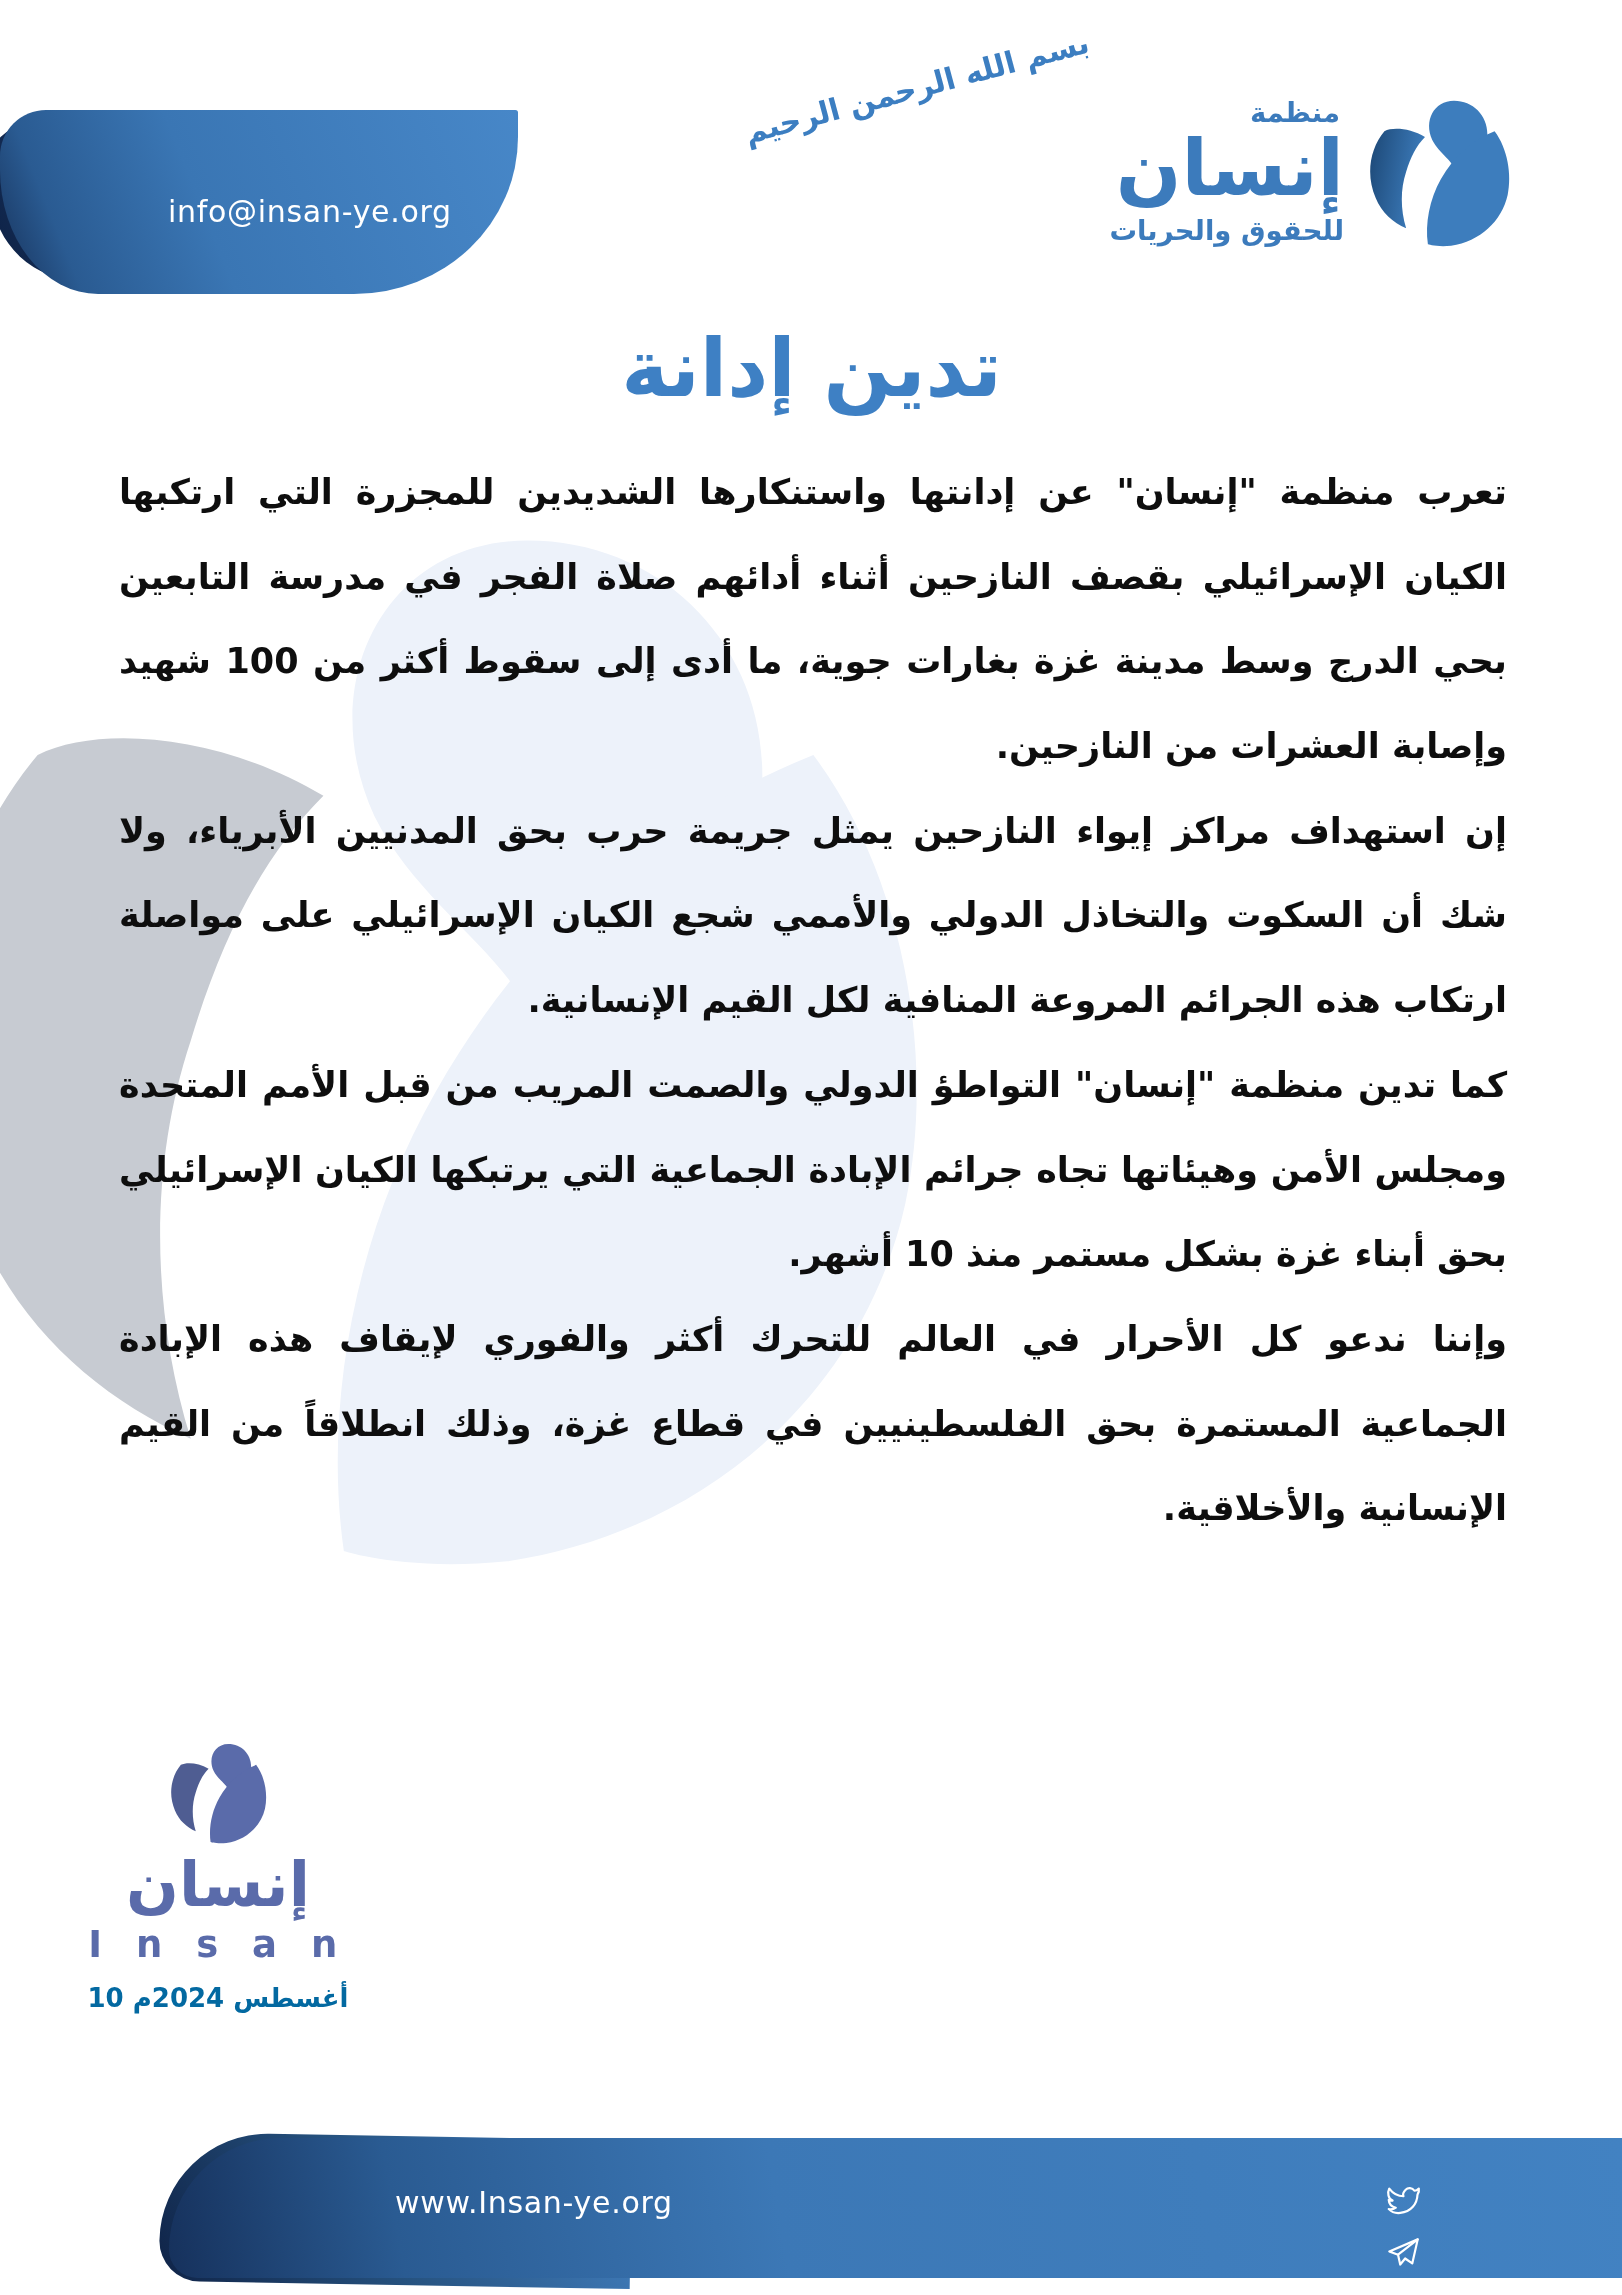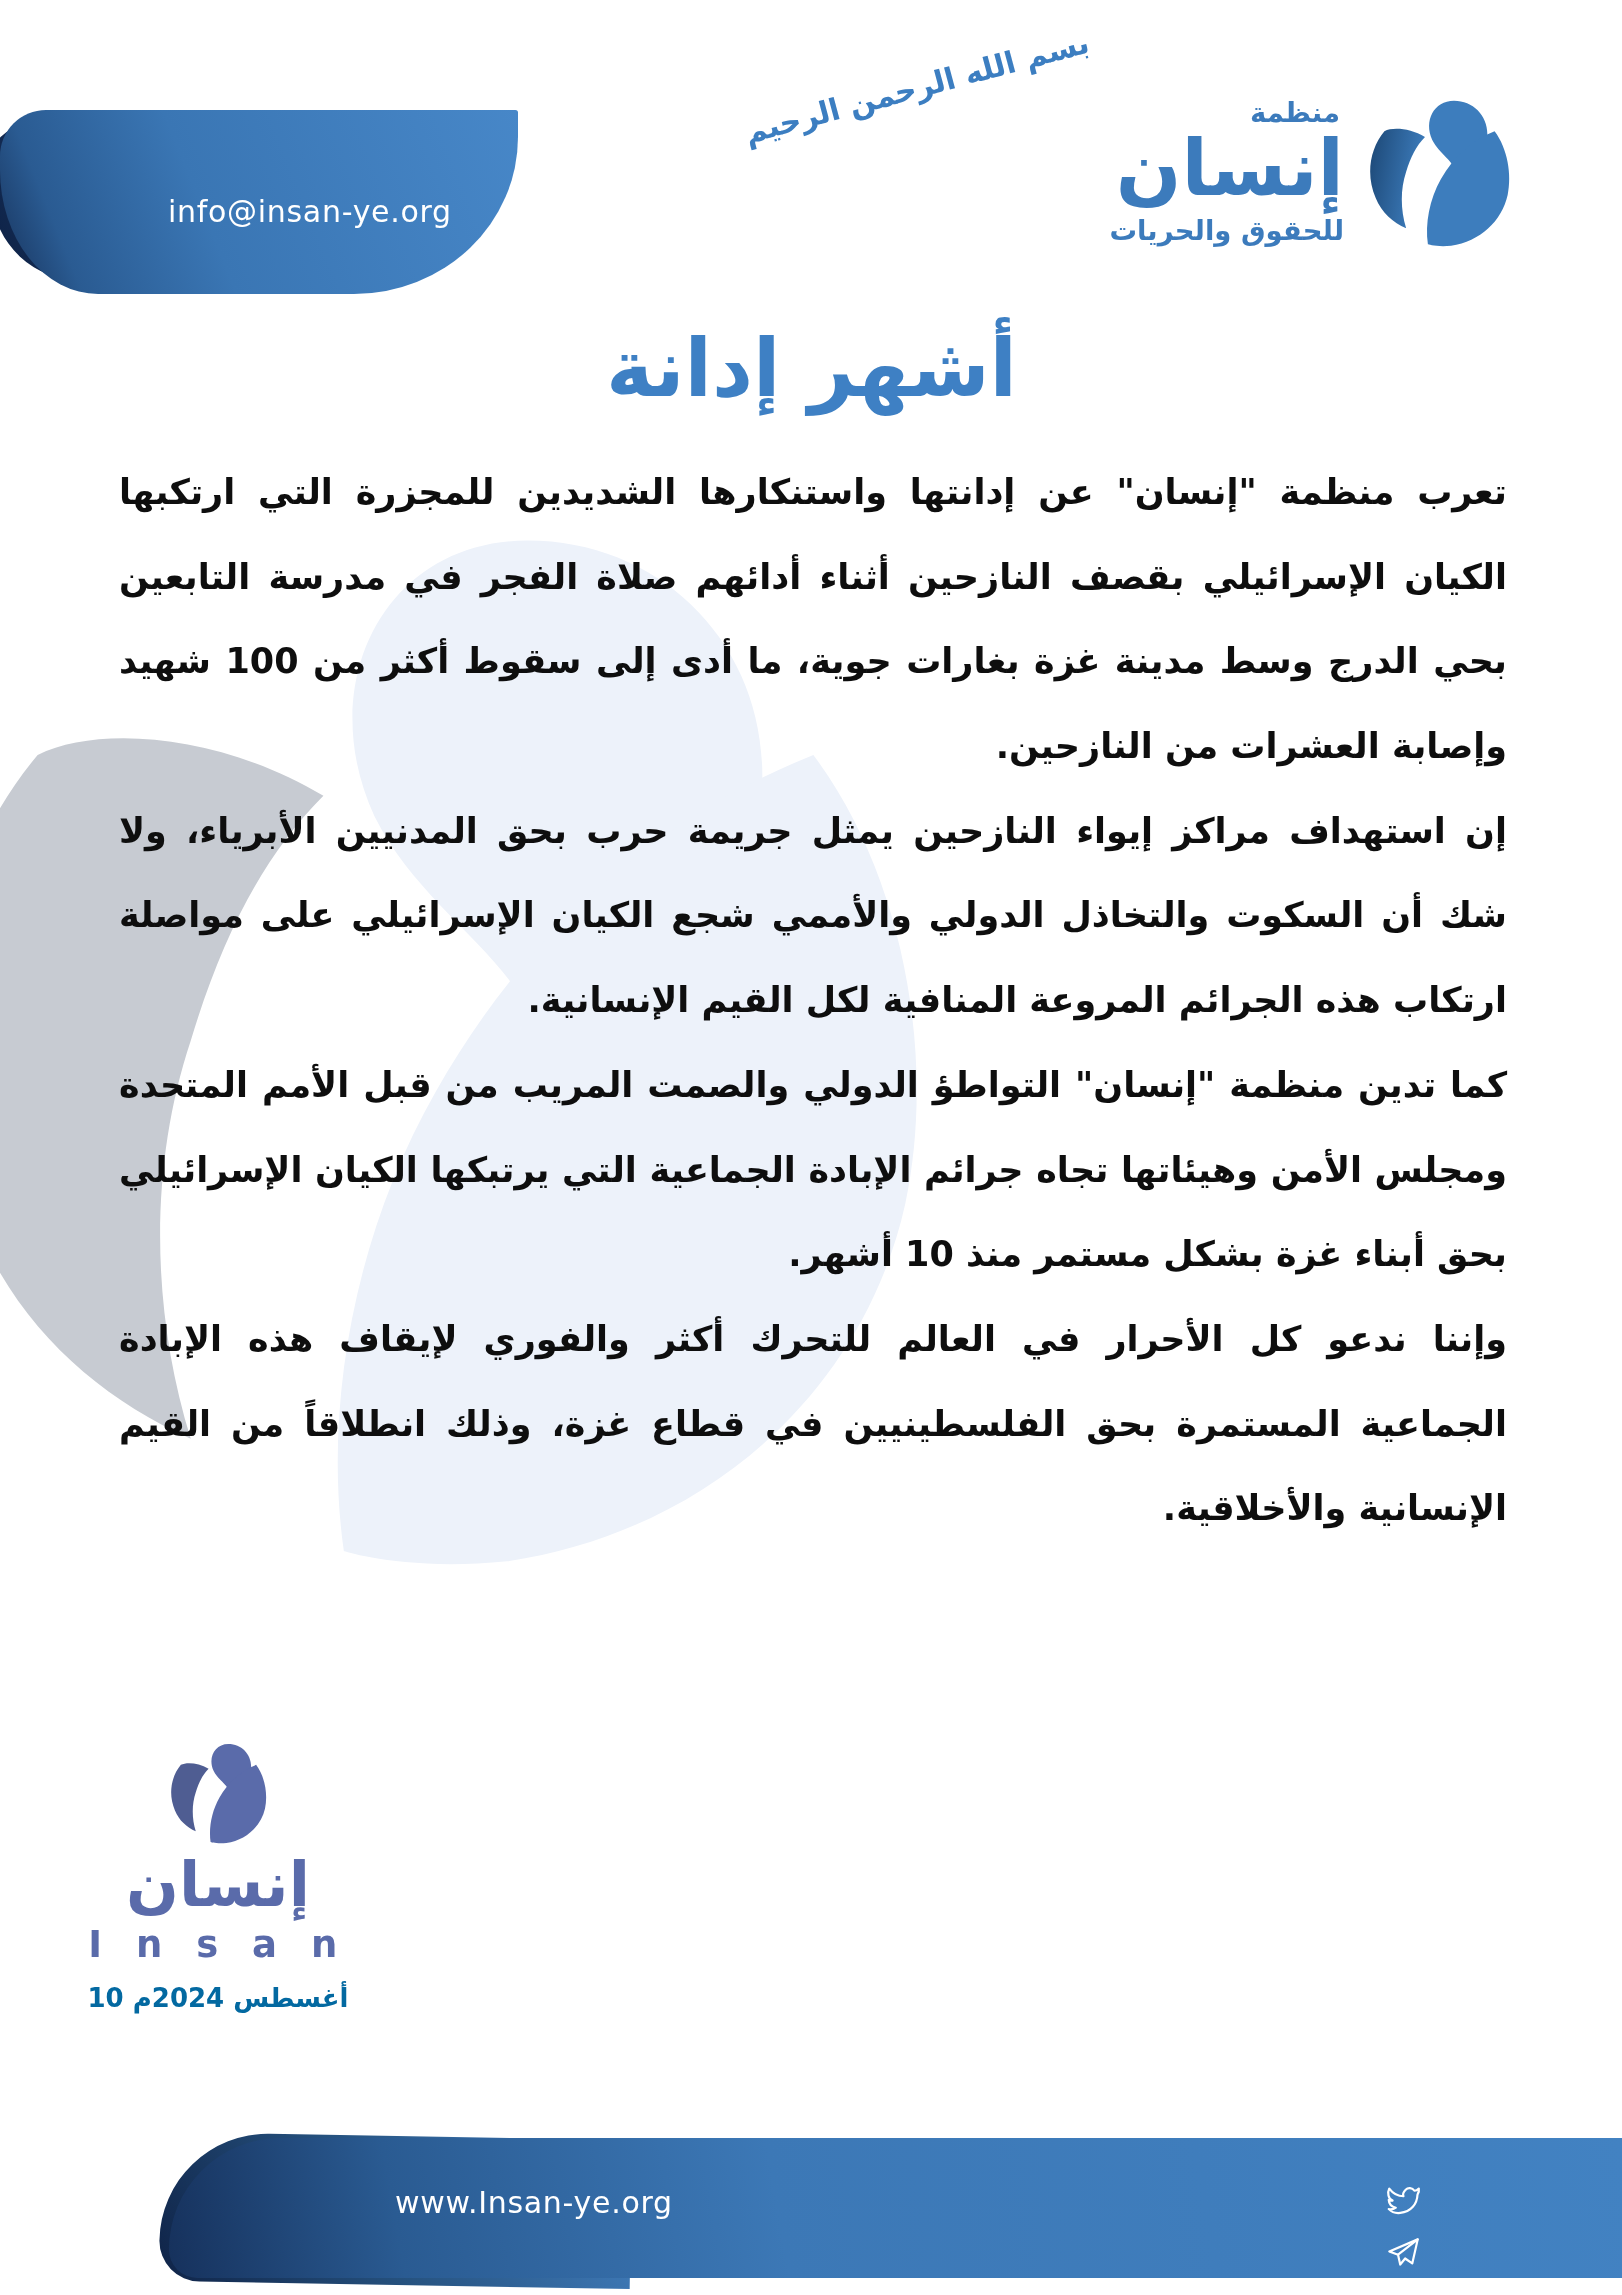--- a/index.html
+++ b/index.html
@@ -130,21 +130,21 @@
       <path fill="url(#crescent-grad)" d="M12,24 C2,36 -1,54 6,70 C10,80 18,87 27,91 C23,78 23,64 27,52 C30,42 34,34 40,28 C30,22 18,21 12,24 Z"></path>
       <path fill="#3d7dbd" d="M88,24 C97,36 100,54 97,68 C93,86 78,100 58,103 C48,104 42,102 42,102 C40,88 43,71 51,57 C60,41 73,30 88,24 Z"></path>
     </svg>
     <div class="logo-text">
       <div class="logo-top">منظمة</div>
       <div class="logo-name">إنسان</div>
       <div class="logo-bottom">للحقوق والحريات</div>
     </div>
   </div>
 
-  <div class="title">أشهر إدانة</div>
+  <div class="title">تدين إدانة</div>
 
   <div class="body-text">
     <p>تعرب منظمة "إنسان" عن إدانتها واستنكارها الشديدين للمجزرة التي ارتكبها الكيان الإسرائيلي بقصف النازحين أثناء أدائهم صلاة الفجر في مدرسة التابعين بحي الدرج وسط مدينة غزة بغارات جوية، ما أدى إلى سقوط أكثر من 100 شهيد وإصابة العشرات من النازحين.</p>
     <p>إن استهداف مراكز إيواء النازحين يمثل جريمة حرب بحق المدنيين الأبرياء، ولا شك أن السكوت والتخاذل الدولي والأممي شجع الكيان الإسرائيلي على مواصلة ارتكاب هذه الجرائم المروعة المنافية لكل القيم الإنسانية.</p>
     <p>كما تدين منظمة "إنسان" التواطؤ الدولي والصمت المريب من قبل الأمم المتحدة ومجلس الأمن وهيئاتها تجاه جرائم الإبادة الجماعية التي يرتبكها الكيان الإسرائيلي بحق أبناء غزة بشكل مستمر منذ 10 أشهر.</p>
     <p>وإننا ندعو كل الأحرار في العالم للتحرك أكثر والفوري لإيقاف هذه الإبادة الجماعية المستمرة بحق الفلسطينيين في قطاع غزة، وذلك انطلاقاً من القيم الإنسانية والأخلاقية.</p>
   </div>
 
   <div class="stamp">
     <svg class="stamp-icon" width="99" height="115" viewBox="0 0 100 116">

